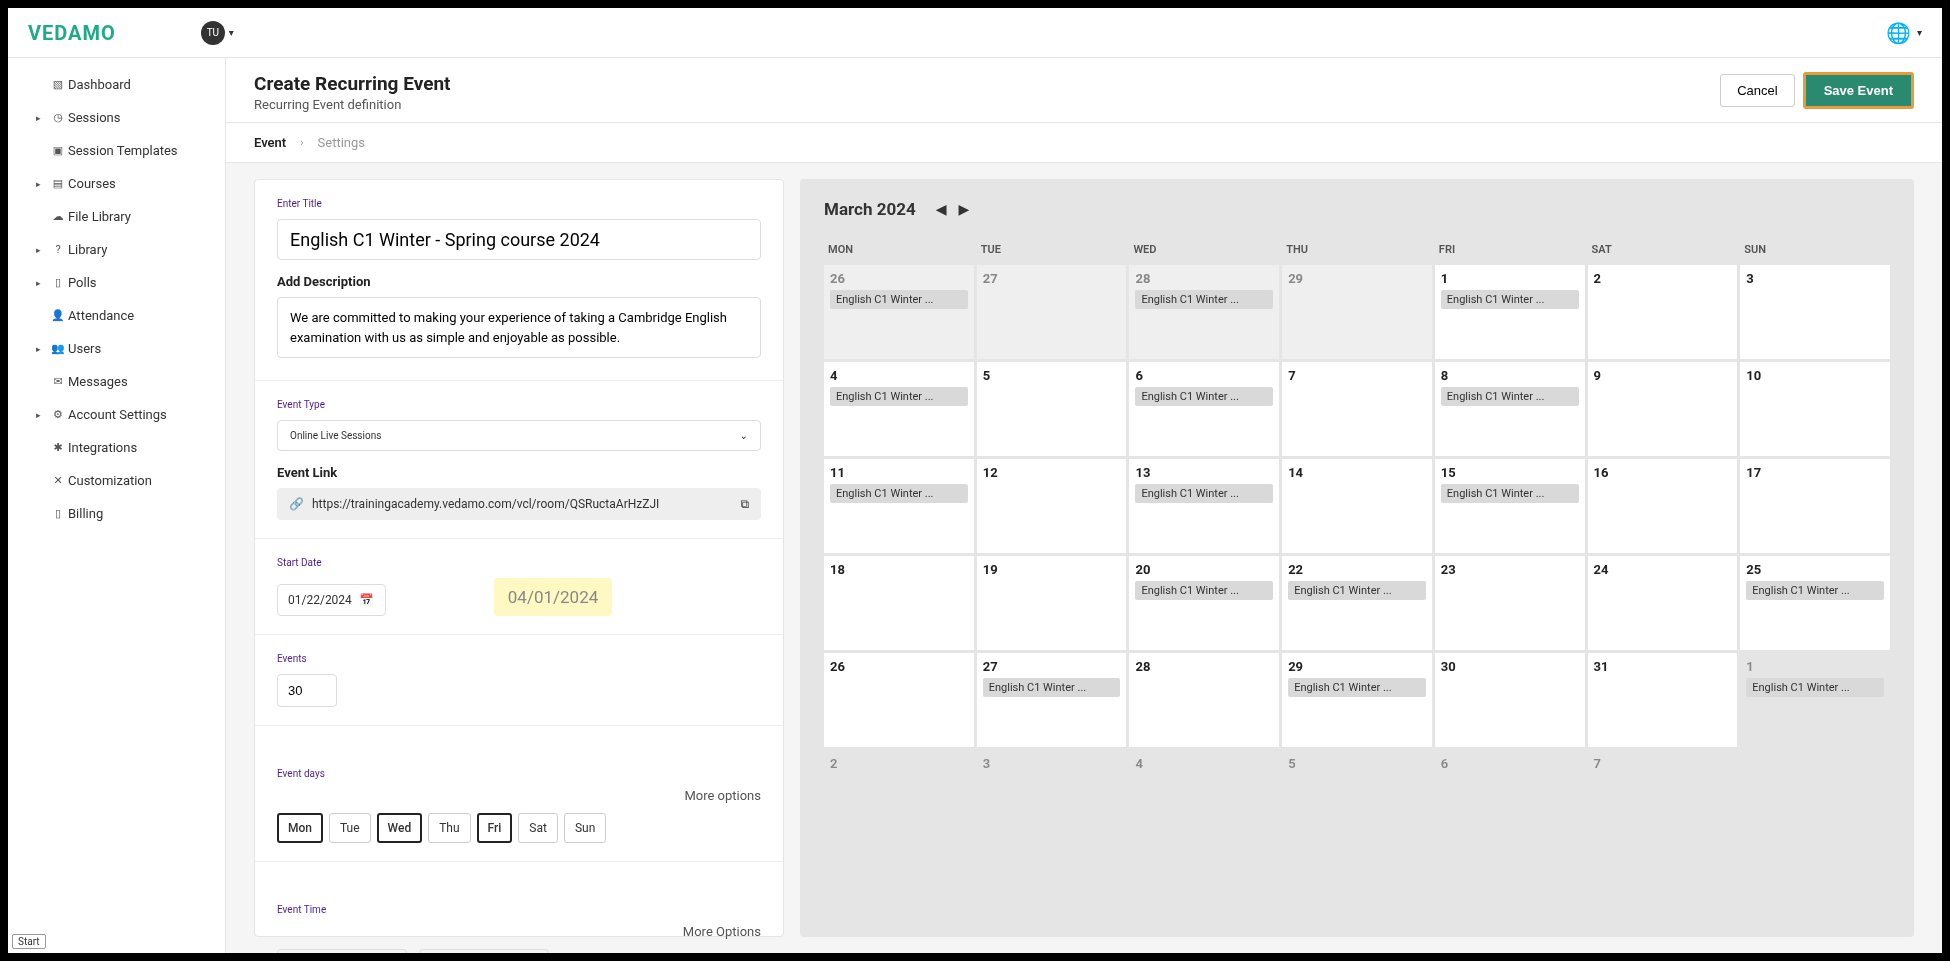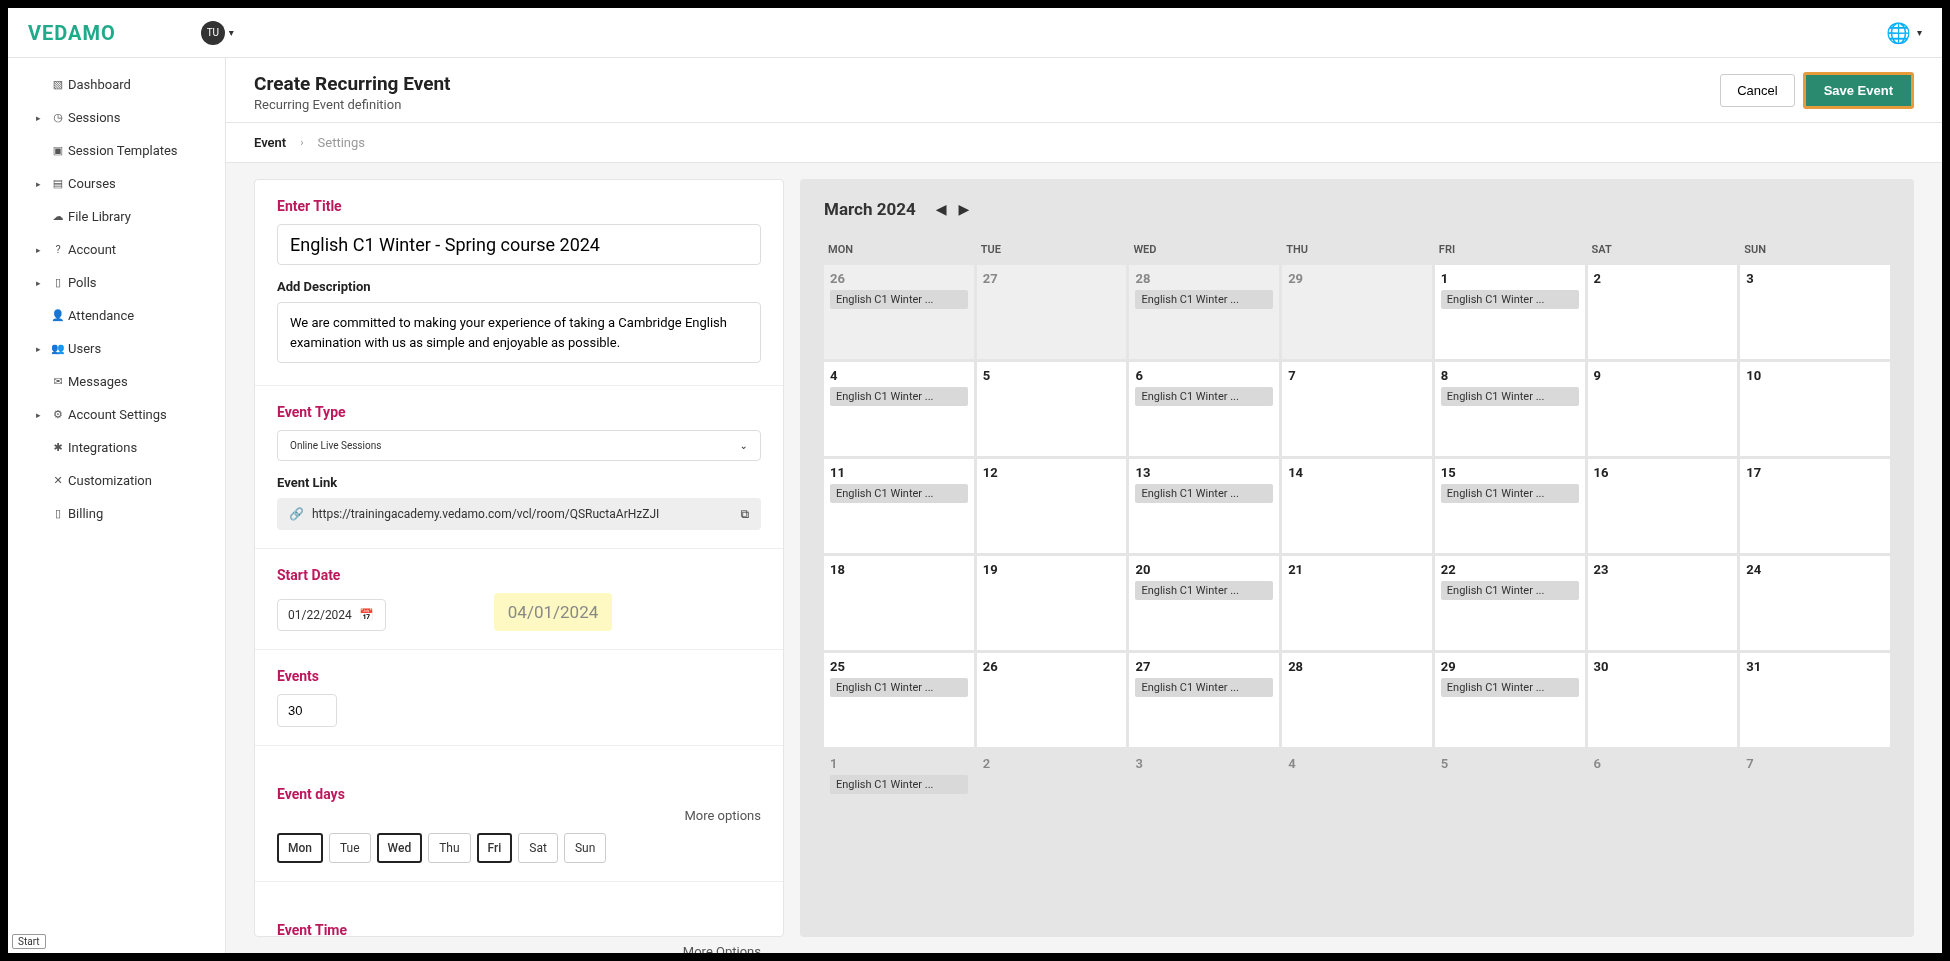--- a/index.html
+++ b/index.html
@@ -27,21 +27,21 @@
 .btn { padding: 8px 16px; font-size: 13px; border-radius: 3px; cursor: pointer; border: 1px solid #ccc; background: #fff; }
 .btn-save { background: #2a8a6f; color: #fff; border: 3px solid #e89b3a; font-weight: 600; padding: 8px 18px; }
 .breadcrumb { padding: 12px 28px; font-size: 13px; display: flex; align-items: center; gap: 14px; border-bottom: 1px solid #e5e5e5; }
 .bc-active { font-weight: 600; color: #222; }
 .bc-chev { color: #999; font-size: 11px; }
 .bc-dim { color: #999; }
 .content { flex: 1; background: #f5f5f5; display: flex; gap: 16px; padding: 16px 28px; overflow: auto; min-height: 0; }
 .form-col { width: 530px; background: #fff; border: 1px solid #e5e5e5; border-radius: 4px; }
 .form-section { padding: 18px 22px; border-bottom: 1px solid #eee; }
 .form-section:last-child { border-bottom: none; }
-.f-label { font-size: 14px; font-weight: 700; color: #be185d; margin-bottom: 10px; }
+.f-label { font-size: 10px; font-weight: 400; color: #4c1d95; margin-bottom: 10px; }
 .f-input { width: 100%; border: 1px solid #ddd; border-radius: 4px; padding: 9px 12px; font-size: 18px; font-family: inherit; }
 .f-textarea { width: 100%; border: 1px solid #ddd; border-radius: 4px; padding: 10px 12px; font-size: 13px; font-family: inherit; resize: none; line-height: 1.5; }
 .f-select { width: 100%; border: 1px solid #ddd; border-radius: 4px; padding: 9px 12px; font-size: 10px; background: #fff; display: flex; justify-content: space-between; align-items: center; cursor: pointer; }
 .sub-label { font-size: 13px; font-weight: 700; color: #222; margin-top: 14px; margin-bottom: 8px; }
 .link-box { display: flex; align-items: center; gap: 8px; background: #eee; border-radius: 4px; padding: 9px 12px; font-size: 12px; color: #333; }
 .link-box .url { flex: 1; overflow: hidden; text-overflow: ellipsis; white-space: nowrap; }
 .date-row { display: flex; gap: 108px; align-items: flex-end; }
 .date-input { border: 1px solid #ddd; border-radius: 4px; padding: 8px 10px; font-size: 12px; display: inline-flex; align-items: center; gap: 8px; }
 .date-ghost { background: #fef9c3; color: #888; border: none; padding: 9px 14px; border-radius: 4px; font-size: 17px; }
 .events-input { width: 60px; border: 1px solid #ddd; border-radius: 4px; padding: 8px 10px; font-size: 13px; }
@@ -106,21 +106,21 @@
           <span class="ico">▤</span>
           <span class="lbl">Courses</span>
         </div>
         <div class="sidebar-item">
           <span class="ico">☁</span>
           <span class="lbl">File Library</span>
         </div>
         <div class="sidebar-item">
           <span class="arr">▸</span>
           <span class="ico">?</span>
-          <span class="lbl">Account</span>
+          <span class="lbl">Library</span>
         </div>
         <div class="sidebar-item">
           <span class="arr">▸</span>
           <span class="ico">▯</span>
           <span class="lbl">Polls</span>
         </div>
         <div class="sidebar-item">
           <span class="ico">👤</span>
           <span class="lbl">Attendance</span>
         </div>
@@ -337,23 +337,20 @@
                 <div class="num">18</div>
               </div>
               <div class="cal-cell">
                 <div class="num">19</div>
               </div>
               <div class="cal-cell">
                 <div class="num">20</div>
                 <div class="ev-chip">English C1 Winter ...</div>
               </div>
               <div class="cal-cell">
-                <div class="num">21</div>
-              </div>
-              <div class="cal-cell">
                 <div class="num">22</div>
                 <div class="ev-chip">English C1 Winter ...</div>
               </div>
               <div class="cal-cell">
                 <div class="num">23</div>
               </div>
               <div class="cal-cell">
                 <div class="num">24</div>
               </div>
               <div class="cal-cell">

